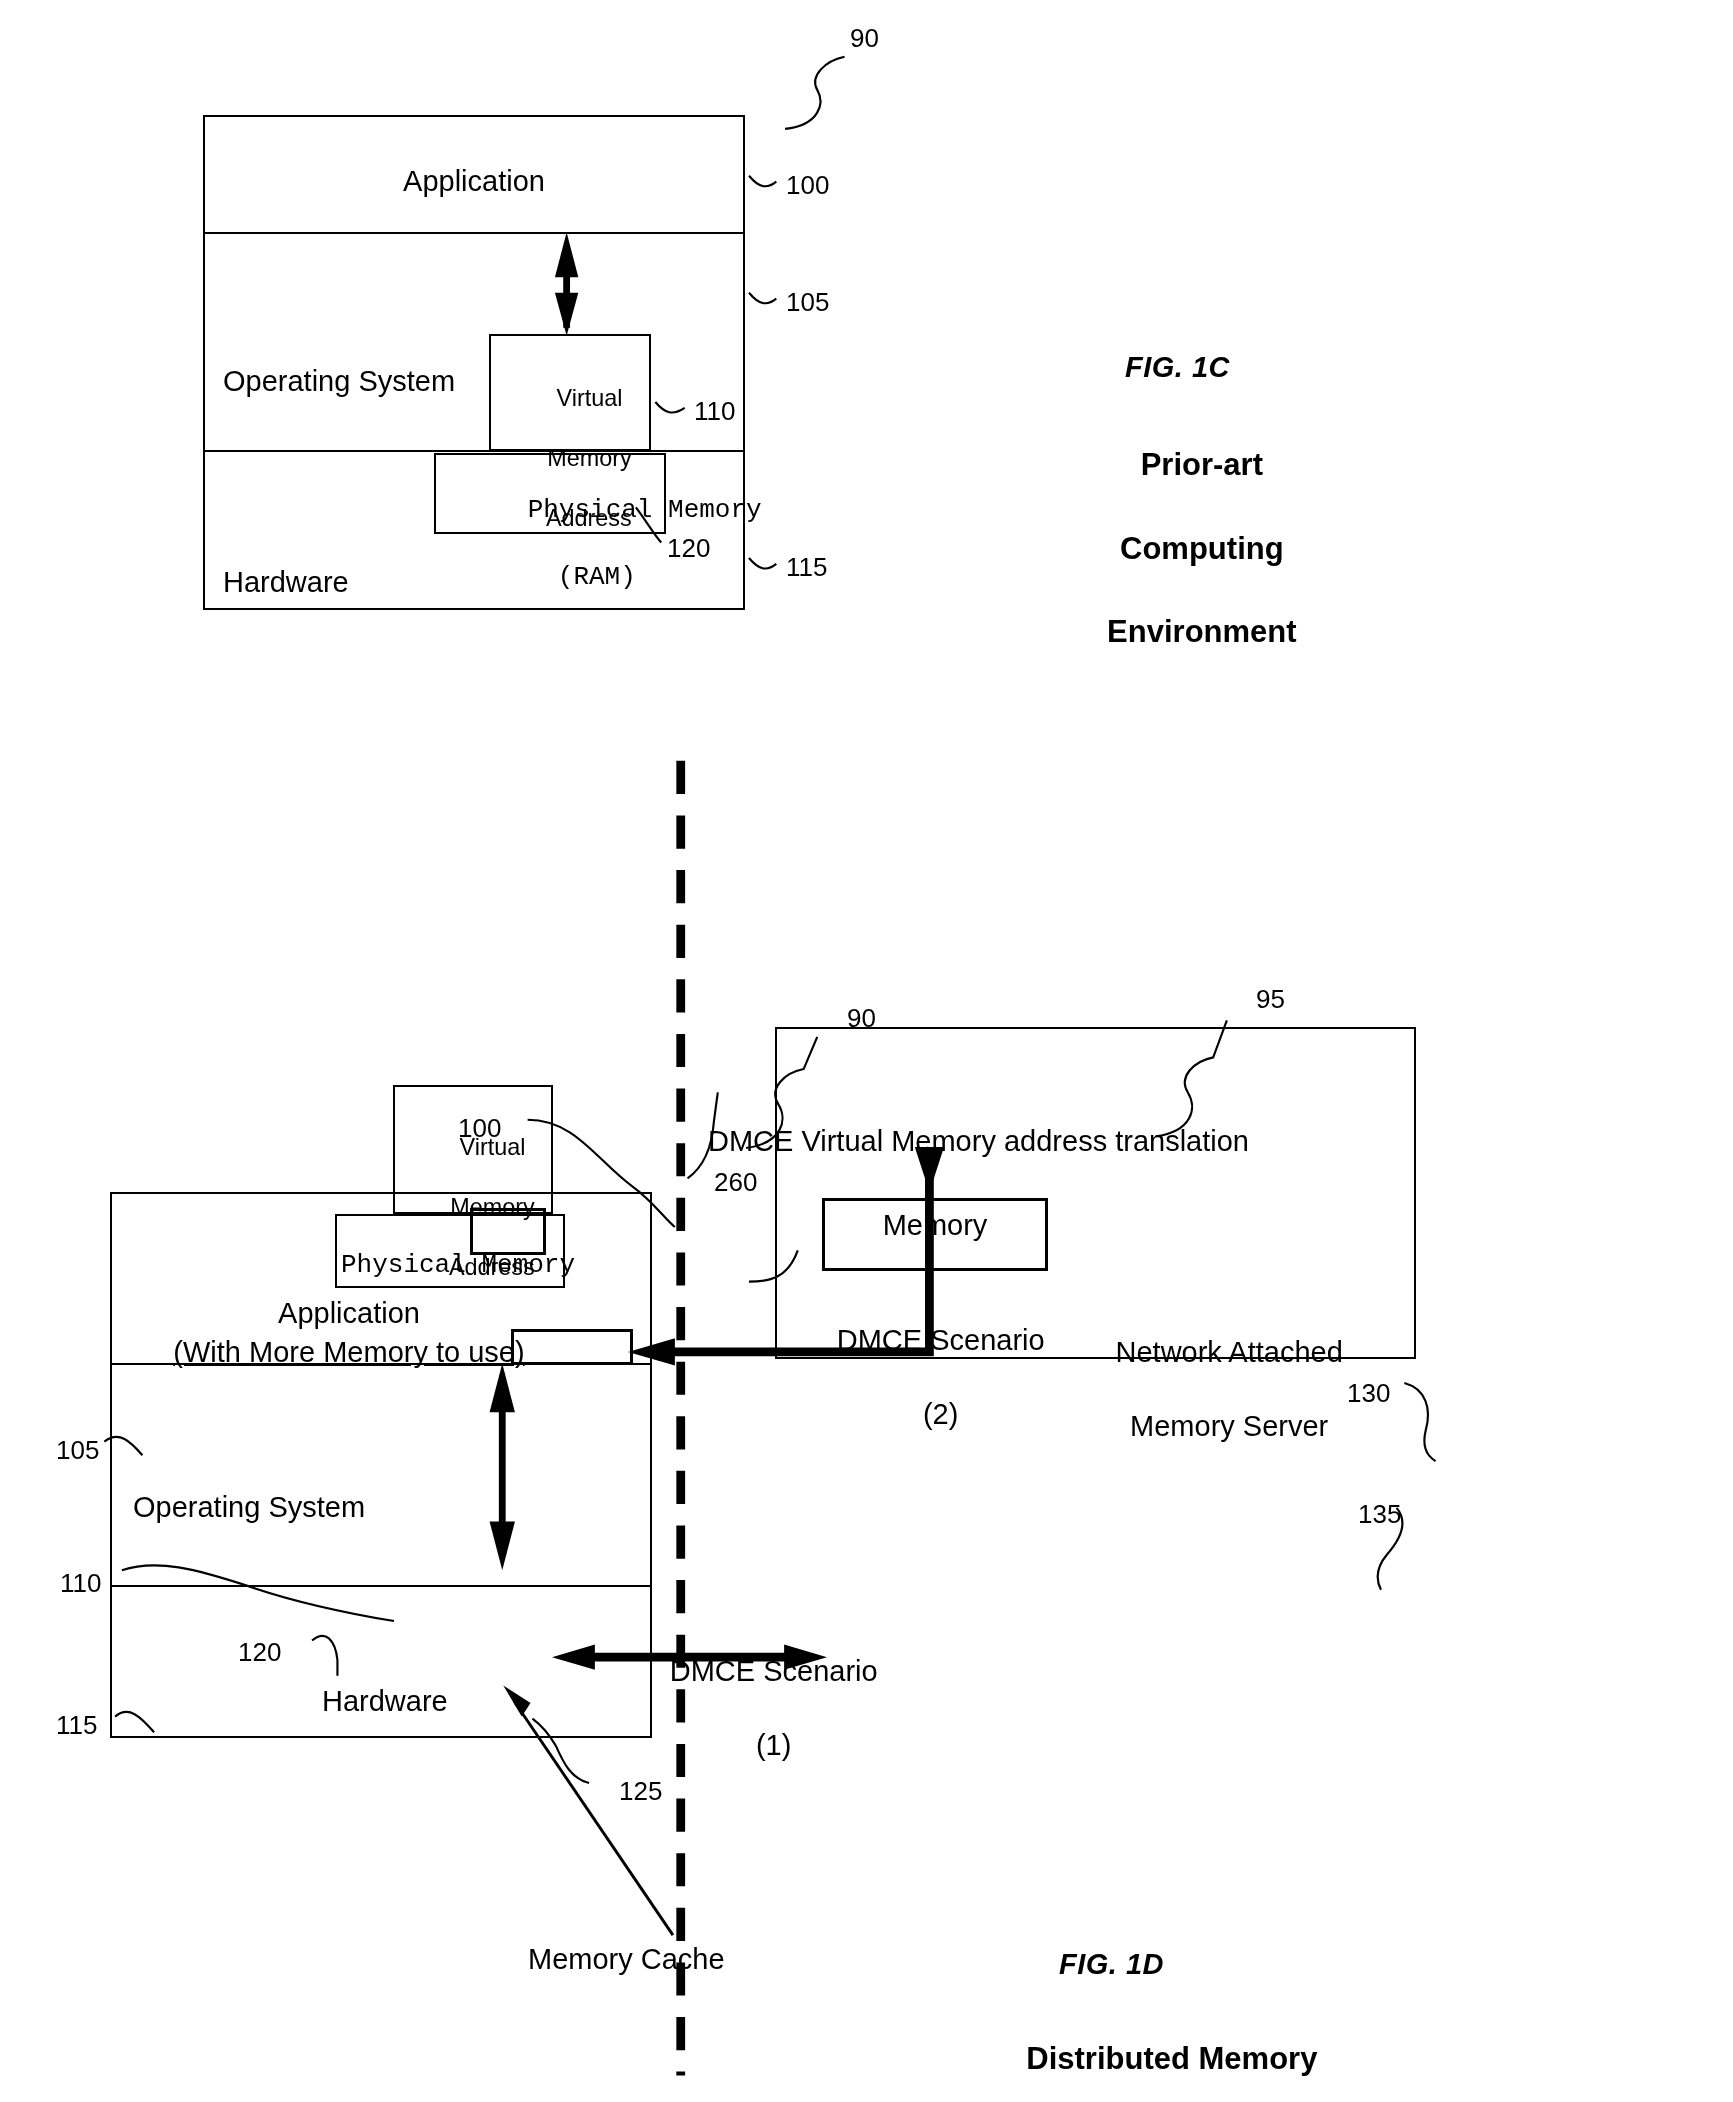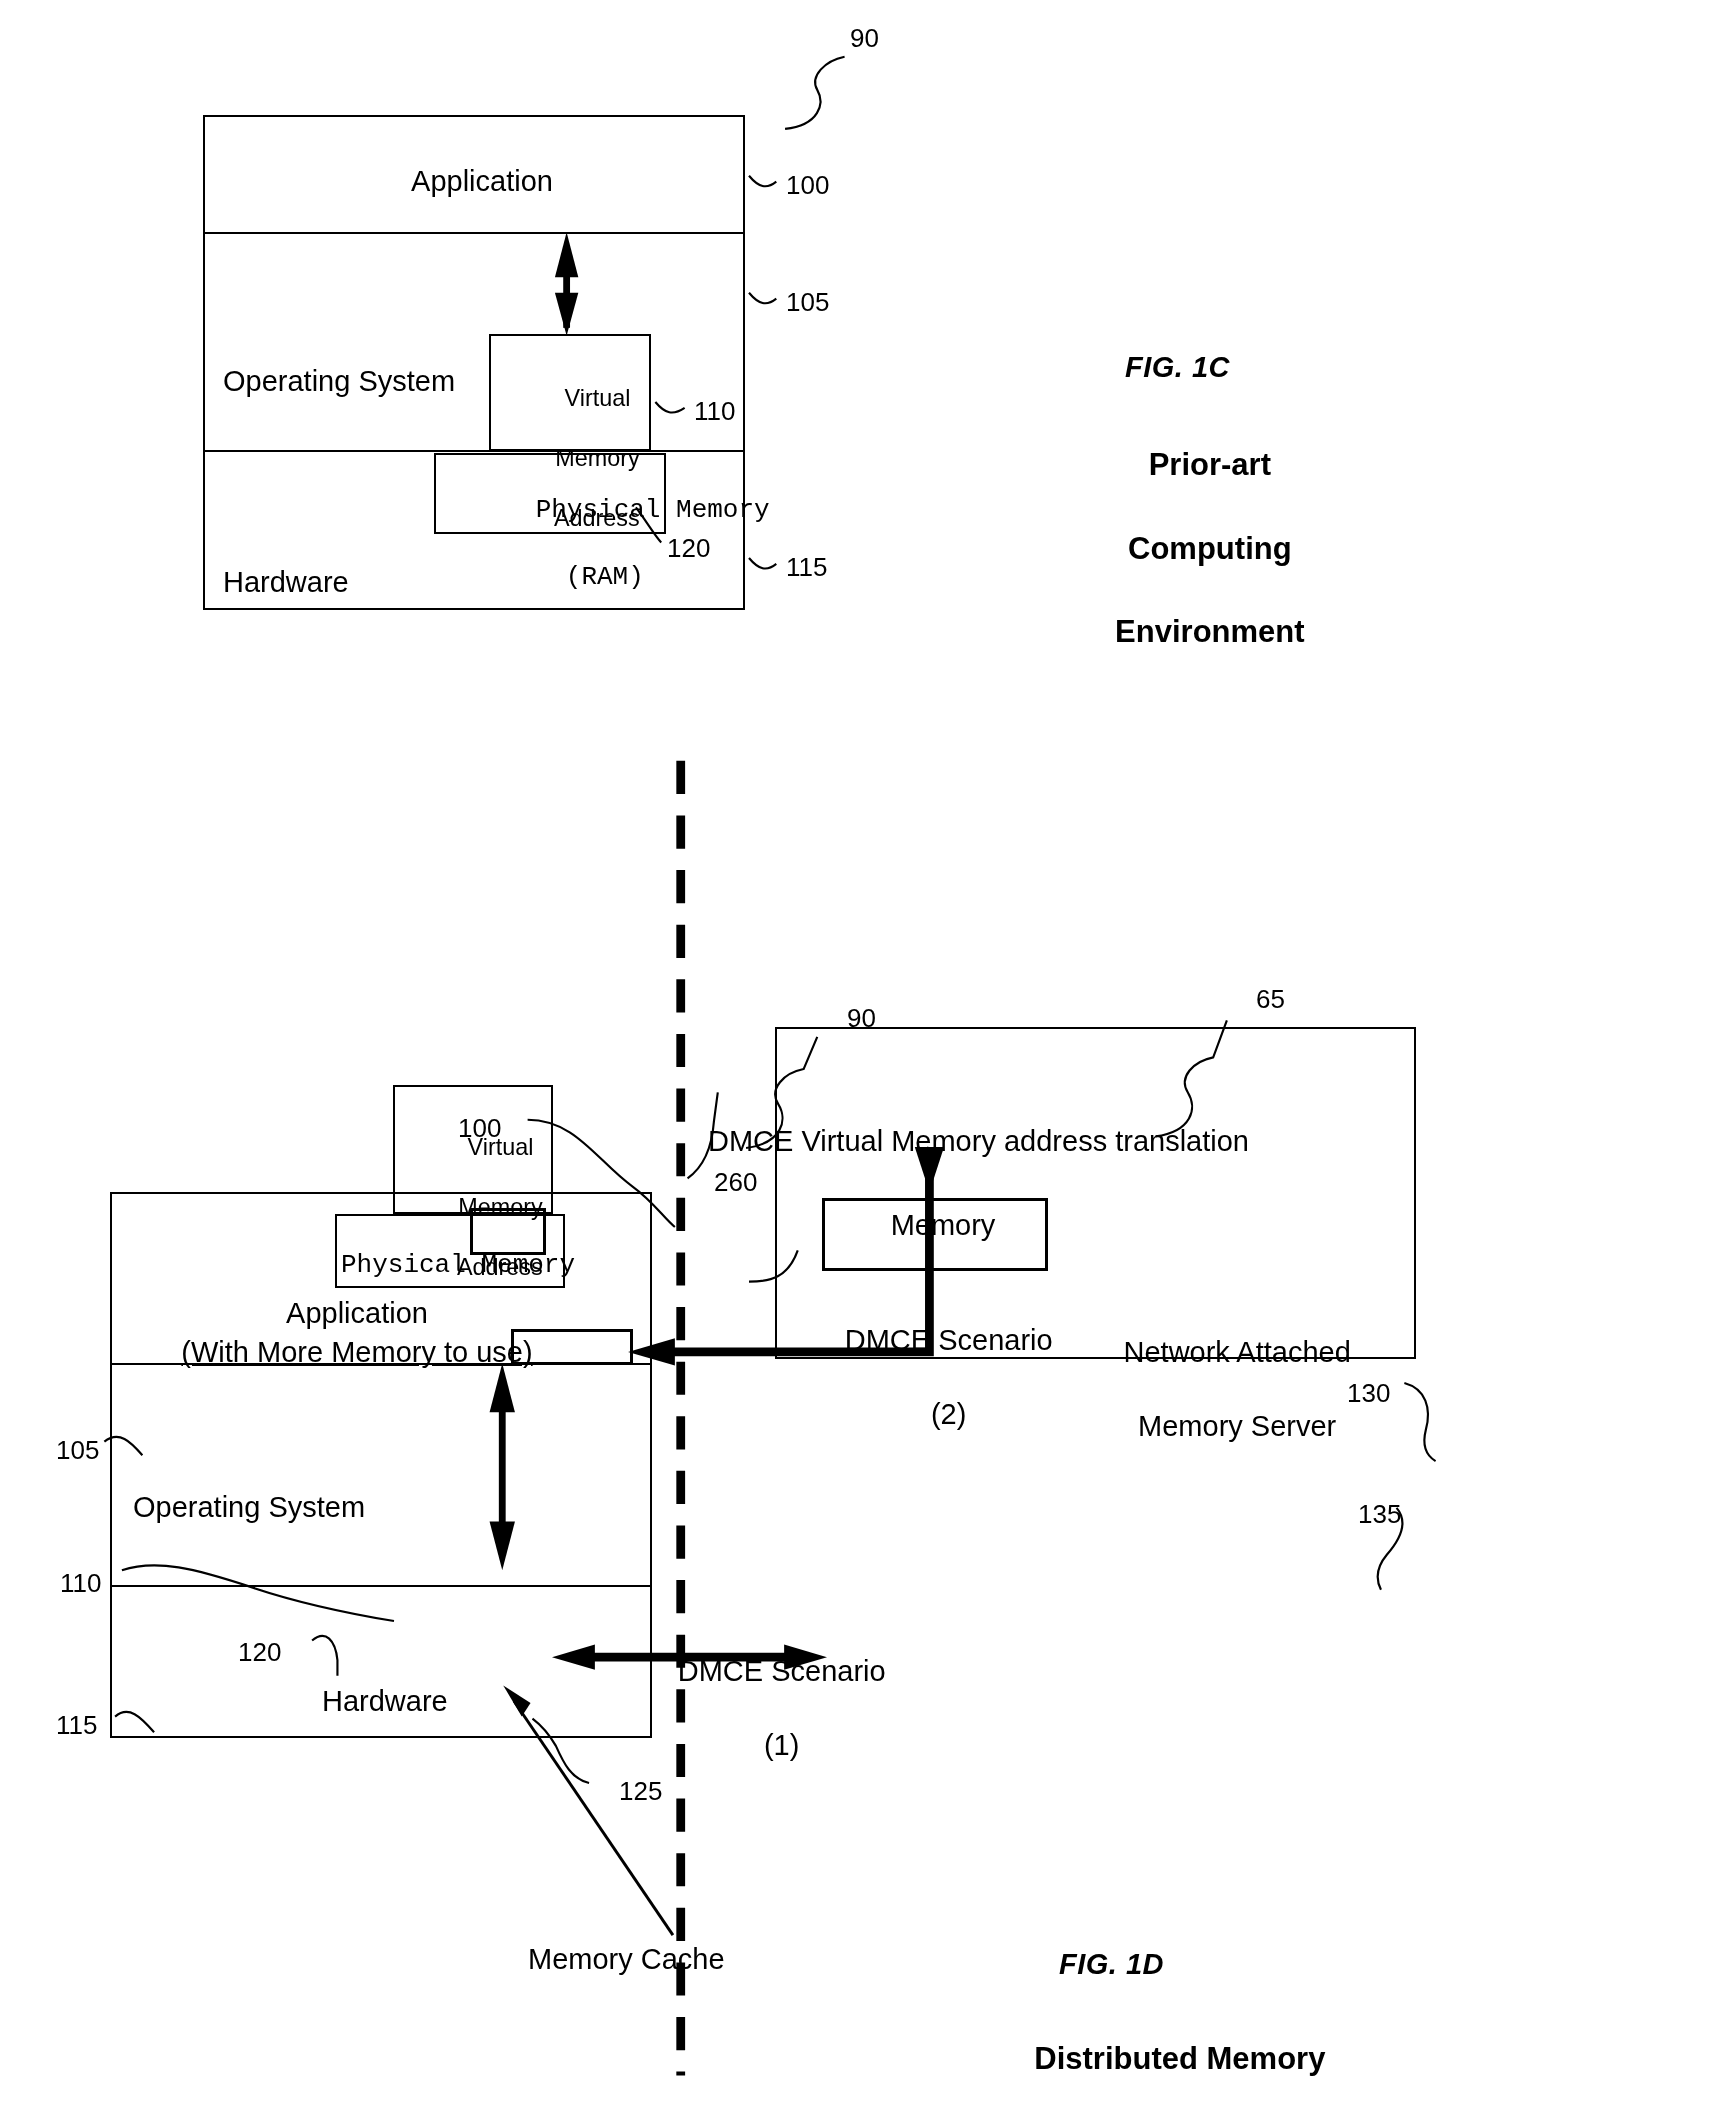--- a/index.html
+++ b/index.html
@@ -39,21 +39,21 @@
     font-family: "Liberation Sans", sans-serif;
     color: #000;
     white-space: pre;
     line-height: 1.28;
     text-align: center;
   }
   .t-big   { font-size: 29px; }
   .t-mid   { font-size: 26px; font-family: Liberation Mono, monospace; }
   .t-small { font-size: 23.4px; }
   .t-ref   { font-size: 26px; }
-  .center  { text-align: center; margin-left: 8px; }
+  .center  { text-align: center; }
 
   .fig-title {
     font-style: italic;
     font-weight: bold;
     font-size: 29px;
     letter-spacing: 0.5px;
   }
   .fig-sub {
     font-weight: bold;
     font-size: 31px;
@@ -169,21 +169,21 @@
     </div>
 
     <div class="lbl t-big center" style="left:603px; top:1616px; width:293px;">
       <span>DMCE Scenario</span><br>
       <span>(1)</span>
     </div>
 
     <div class="lbl t-big" style="left:528px; top:1941px;">Memory Cache</div>
 
     <div class="lbl t-ref" style="left:847px; top:1002px;">90</div>
-    <div class="lbl t-ref" style="left:1256px; top:983px;">65</div>
+    <div class="lbl t-ref" style="left:1256px; top:983px;">95</div>
     <div class="lbl t-ref" style="left:458px; top:1112px;">100</div>
     <div class="lbl t-ref" style="left:714px; top:1166px;">260</div>
     <div class="lbl t-ref" style="left:56px; top:1434px;">105</div>
     <div class="lbl t-ref" style="left:60px; top:1567px;">110</div>
     <div class="lbl t-ref" style="left:56px; top:1709px;">115</div>
     <div class="lbl t-ref" style="left:238px; top:1636px;">120</div>
     <div class="lbl t-ref" style="left:619px; top:1775px;">125</div>
     <div class="lbl t-ref" style="left:1347px; top:1377px;">130</div>
     <div class="lbl t-ref" style="left:1358px; top:1498px;">135</div>
 

